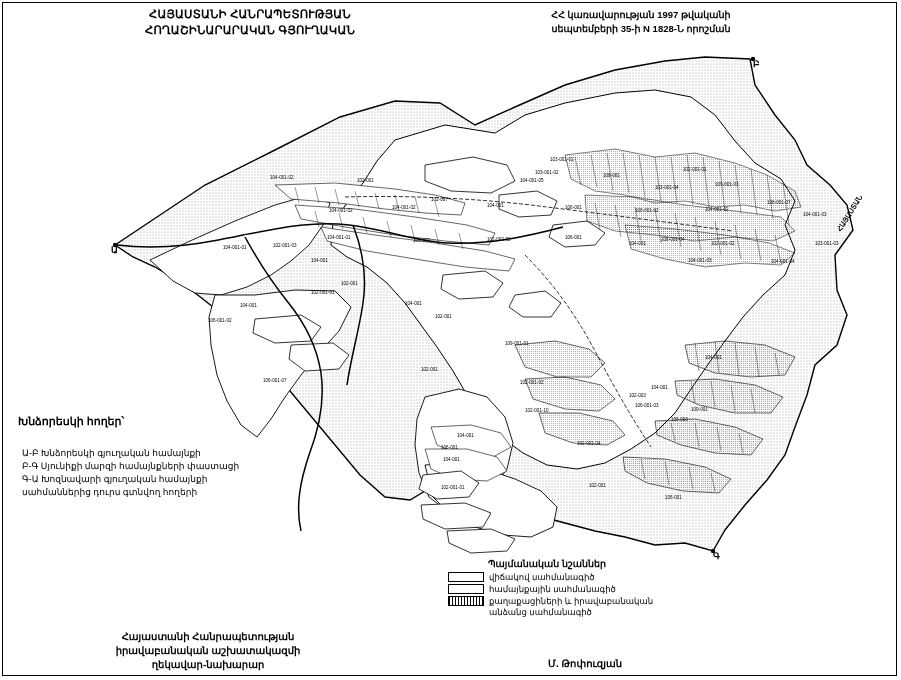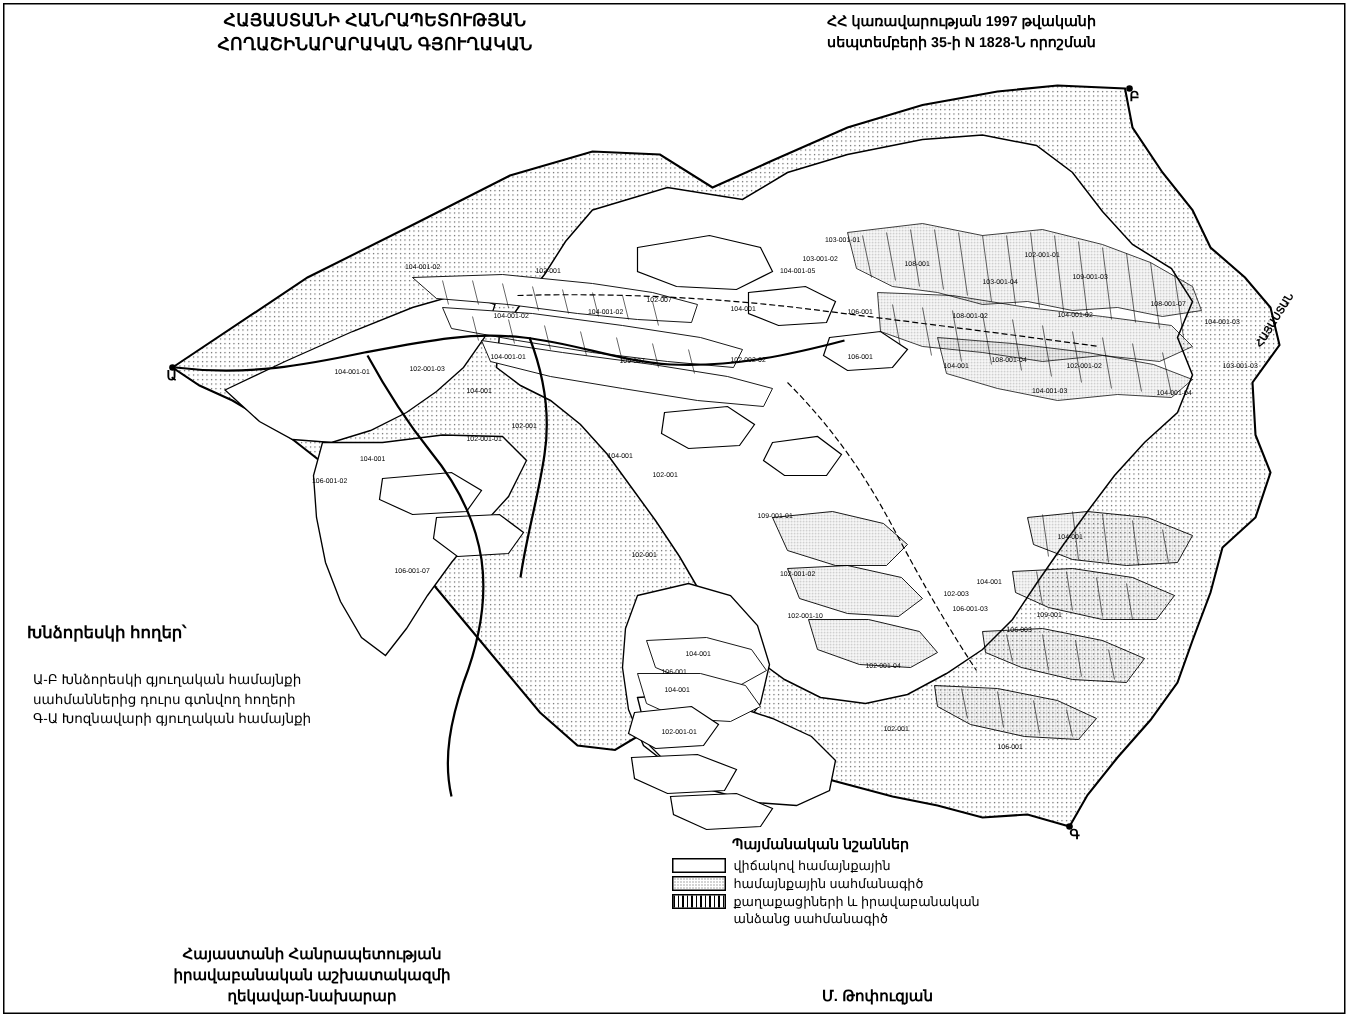--- a/index.html
+++ b/index.html
@@ -407,34 +407,35 @@
         <div class="corner-letter" style="left: 618px; top: 506px;">Գ</div>
       </div>
     <div id="side-texts">
         <div class="side-text" style="left: 744px; top: 182px; transform: rotate(-58deg); transform-origin: left center;">ՀԱՅԱՍՏԱՆ</div>
       </div>
   </div>
 
   <div class="legend-head">Խնձորեսկի հողեր՝</div>
   <div class="legend-lines" id="legend-lines">
       <div>Ա-Բ Խնձորեսկի գյուղական համայնքի</div>
+      <div>Բ-Գ Սյունիքի մարզի համայնքների փաստացի</div>
+      <div>Գ-Ա Խոզնավարի գյուղական համայնքի</div>
       <div>      սահմաններից դուրս գտնվող հողերի</div>
-      <div>Գ-Ա Խոզնավարի գյուղական համայնքի</div>
     </div>
 
   <div class="symbol-legend">
     <div class="sl-title">Պայմանական նշաններ</div>
     <div id="symbol-rows">
         <div class="sl-row">
           <div class="sl-swatch sw-white"></div>
-          <div class="sl-label two" style="white-space: pre-line;">վիճակով համայնքային</div>
+          <div class="sl-label two" style="white-space: pre-line;">վիճակով սահմանագիծ</div>
         </div>
         <div class="sl-row">
           <div class="sl-swatch sw-dots"></div>
-          <div class="sl-label two" style="white-space: pre-line; font-family: Liberation Serif, serif;">համայնքային սահմանագիծ</div>
+          <div class="sl-label two" style="white-space: pre-line;">համայնքային սահմանագիծ</div>
         </div>
         <div class="sl-row">
           <div class="sl-swatch sw-hatch"></div>
           <div class="sl-label two" style="white-space: pre-line;">քաղաքացիների և իրավաբանական
 անձանց սահմանագիծ</div>
         </div>
       </div>
   </div>
 
   <div class="footer-block">

